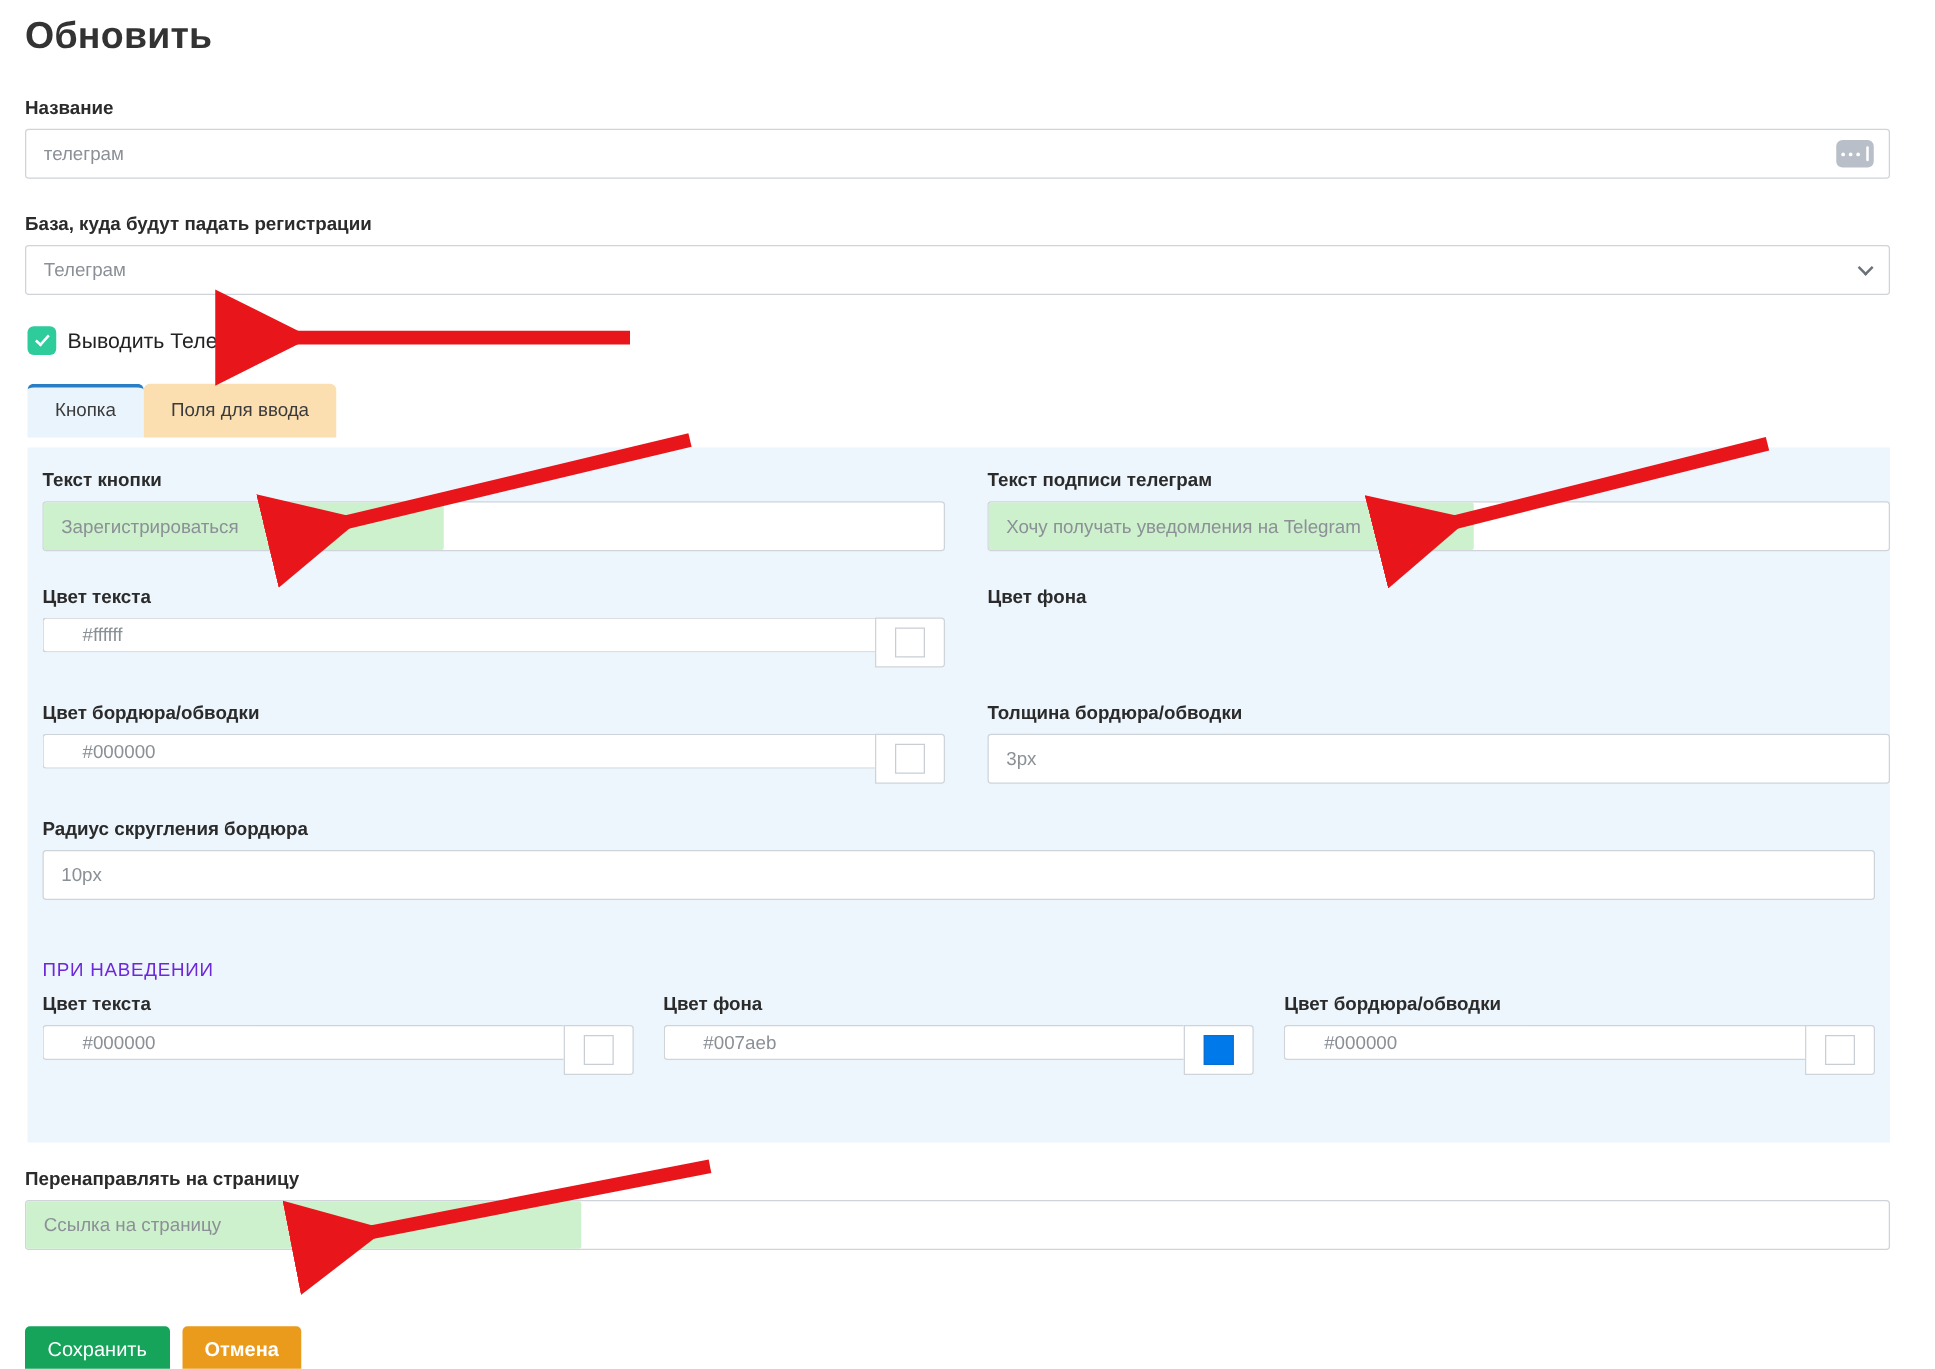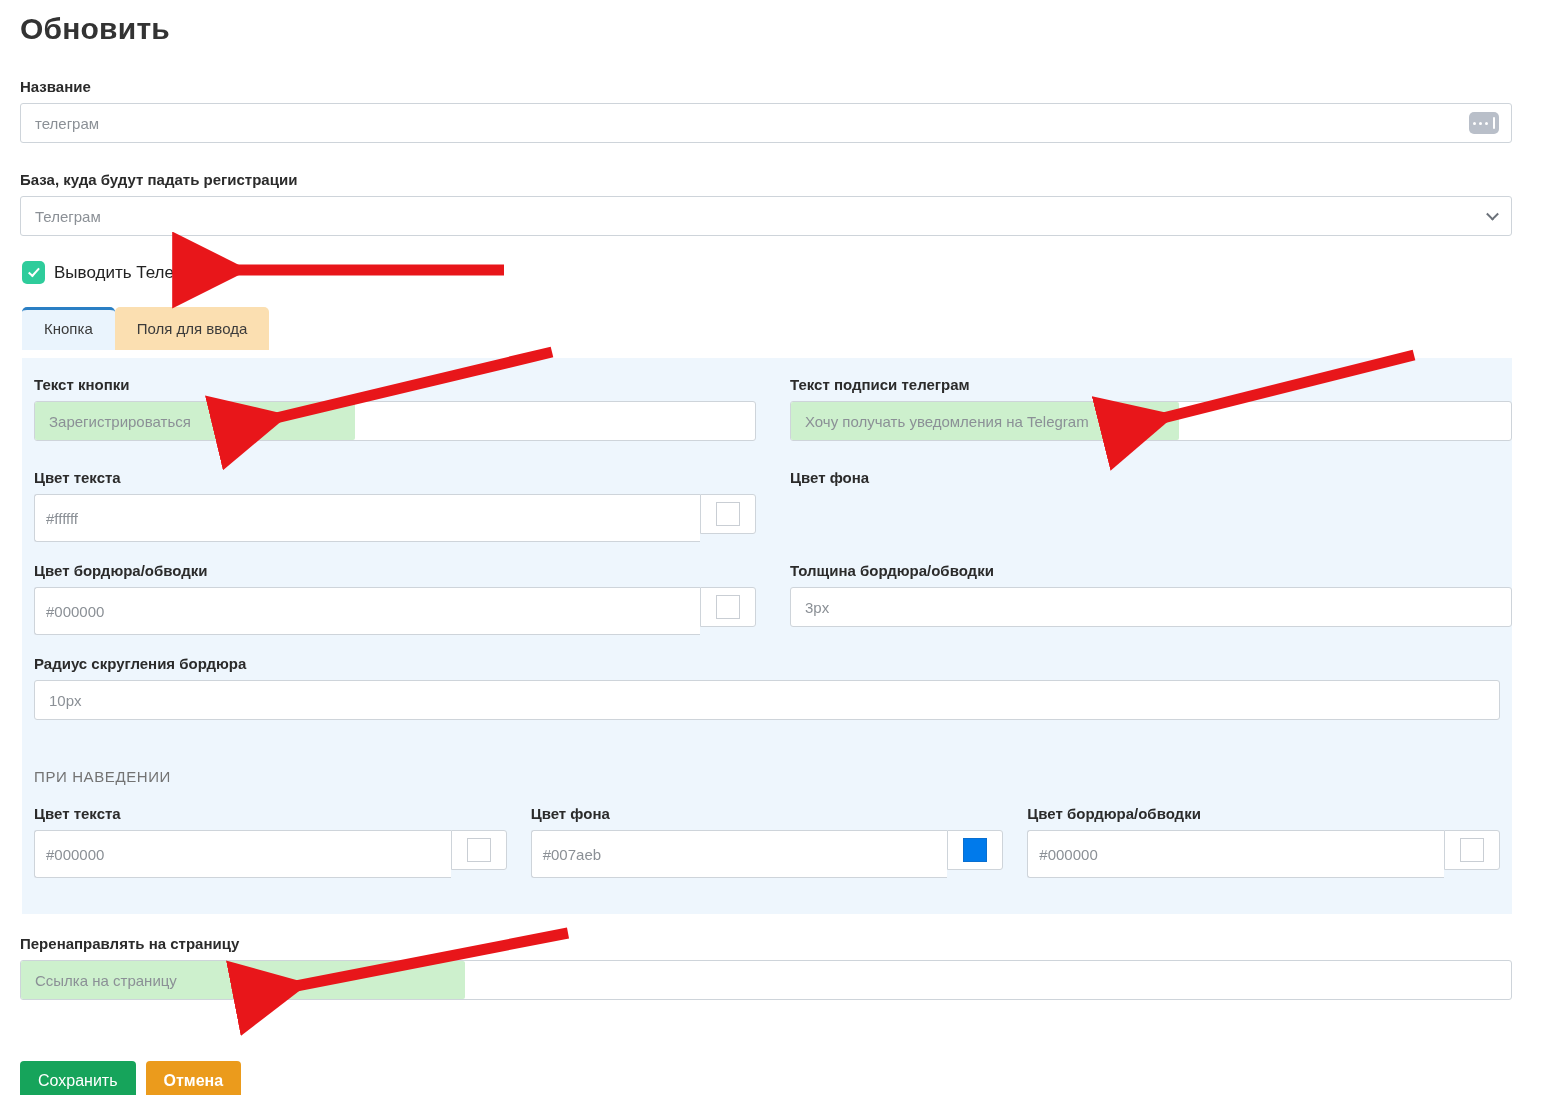--- a/index.html
+++ b/index.html
@@ -20,22 +20,22 @@
   .page-title {
     position: absolute; left: 20px; top: 12px;
     font-size: 30px; font-weight: 700; color: #333333;
     letter-spacing: .2px;
   }
   .field-label {
     font-size: 15px; font-weight: 700; color: #2b2b2b;
     line-height: 18px; margin-bottom: 7px; display: block;
   }
   .section-caption {
-    font-size: 15px; font-weight: 400; color: #737373;
-    letter-spacing: .6px; margin-bottom: 20px;
+    font-size: 15px; font-weight: 400; color: #6d28d9;
+    letter-spacing: .6px; margin-bottom: 10px;
   }
 
   
   .inp {
     width: 100%; height: 40px;
     border: 1px solid #ced4da; border-radius: 3px;
     background: #ffffff;
     font-size: 15px; color: #8b9096;
     padding: 0 14px;
     display: flex; align-items: center;
@@ -102,24 +102,24 @@
     position: absolute; left: 22px; top: 358px;
     width: 1490px; height: 556px;
     background: #eef6fd;
   }
   .panel .col-left  { position: absolute; left: 12px;  width: 722px; }
   .panel .col-right { position: absolute; left: 768px; width: 722px; }
 
   
   .color-wrap { display: flex; width: 100%; height: 40px; }
   .color-wrap .txt {
-    flex: 1 1 auto; height: 48px;
+    flex: 1 1 auto; height: 28px;
     border: 1px solid #ced4da; border-right: none; border-radius: 3px 0 0 3px;
     background: #fff; font-size: 15px; color: #8b9096;
-    display: flex; align-items: center; padding: 0 11px;
+    display: flex; align-items: center; padding: 0 31px;
   }
   .color-wrap .swatch-cell {
     width: 56px; height: 40px; border: 1px solid #ced4da; border-radius: 0 3px 3px 0;
     background: #fff; display: flex; align-items: center; justify-content: center;
   }
   .swatch { width: 24px; height: 24px; border: 1px solid #c9ced4; }
 
   
   .hover-sec { position: absolute; left: 12px; top: 410px; width: 1466px; }
   .hover-cols { display: flex; gap: 24px; }

